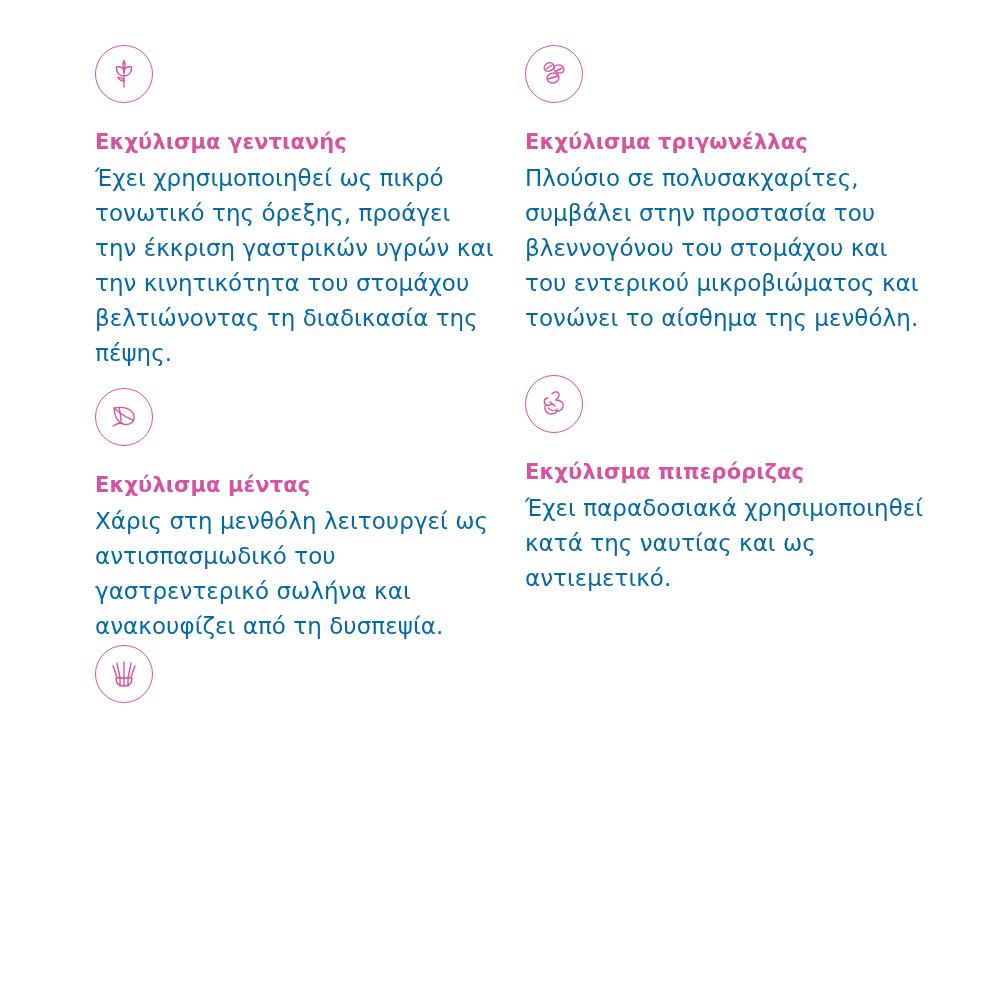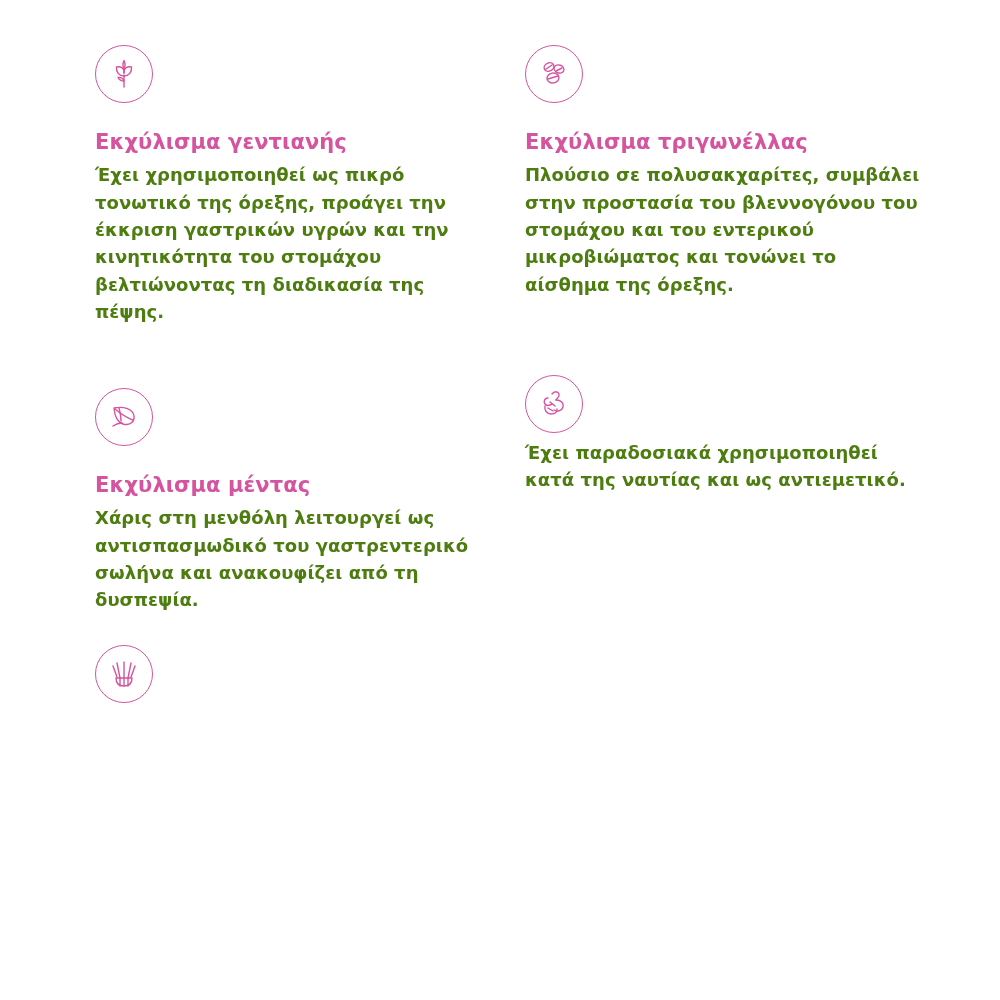--- a/index.html
+++ b/index.html
@@ -49,25 +49,24 @@
   .feature-title {
     margin: 27px 0 0 0;
     font-size: 21px;
     font-weight: bold;
     color: #d6549f;
     letter-spacing: 0.1px;
     line-height: 1.2;
   }
   .feature-body {
     margin: 6px 0 0 0;
-    font-size: 18px;
-    color: #4d7c0f;
+    font-size: 23px;
+    color: #0369a1;
     line-height: 1.52;
     letter-spacing: 0.05px;
-    font-weight: bold;
   }
 </style>
 </head>
 <body>
 
 <div class="page">
 
   <div class="col col-left">
 
     <div class="feature" style="top:45px;">
@@ -122,32 +121,33 @@
         <svg width="36" height="36" viewBox="0 0 36 36" fill="none" stroke="#d6549f" stroke-width="1.4" stroke-linecap="round" stroke-linejoin="round">
           <ellipse cx="13" cy="11" rx="5" ry="4" transform="rotate(-25 13 11)"></ellipse>
           <ellipse cx="23" cy="13" rx="5" ry="4" transform="rotate(20 23 13)"></ellipse>
           <ellipse cx="17" cy="22" rx="6" ry="5" transform="rotate(-10 17 22)"></ellipse>
           <path d="M10 13 L16 9"></path>
           <path d="M20 15 L26 12"></path>
           <path d="M12 23 L22 20"></path>
         </svg>
       </div>
       <div class="feature-title">Εκχύλισμα τριγωνέλλας</div>
-      <div class="feature-body">Πλούσιο σε πολυσακχαρίτες, συμβάλει στην προστασία του βλεννογόνου του στομάχου και του εντερικού μικροβιώματος και τονώνει το αίσθημα της όρεξης.</div>
+      <div class="feature-body">Πλούσιο σε πολυσακχαρίτες, συμβάλει στην προστασία του βλεννογόνου του στομάχου και του εντερικού μικροβιώματος και τονώνει το αίσθημα της μενθόλη.</div>
     </div>
 
     <div class="feature" style="top:375px;">
       <div class="icon-badge">
         <svg width="36" height="36" viewBox="0 0 36 36" fill="none" stroke="#d6549f" stroke-width="1.4" stroke-linecap="round" stroke-linejoin="round">
           <path d="M16 8 C18 5 22 5 23 8 C24 11 21 12 20 14"></path>
           <path d="M12 12 C9 12 7 15 9 18 C11 21 14 19 16 18"></path>
           <path d="M20 14 C25 14 28 17 27 21 C26 25 21 26 18 24"></path>
           <path d="M9 20 C8 24 11 28 15 28 C19 28 21 26 21 23"></path>
           <path d="M14 16 L19 20"></path>
           <path d="M12 22 L17 25"></path>
         </svg>
       </div>
+      <div class="feature-title">Εκχύλισμα πιπερόριζας</div>
       <div class="feature-body">Έχει παραδοσιακά χρησιμοποιηθεί κατά της ναυτίας και ως αντιεμετικό.</div>
     </div>
 
   </div>
 
 </div>
 
 </body></html>

